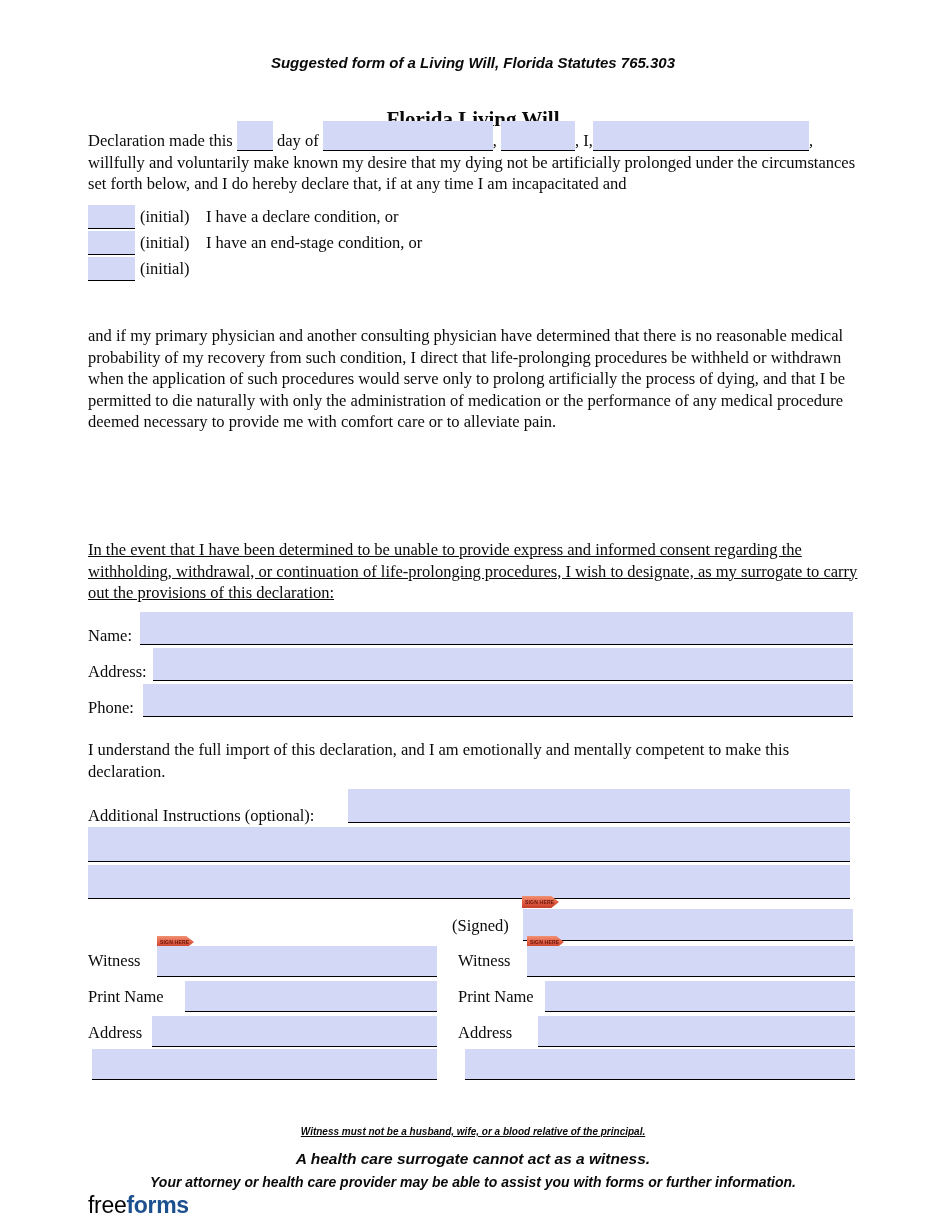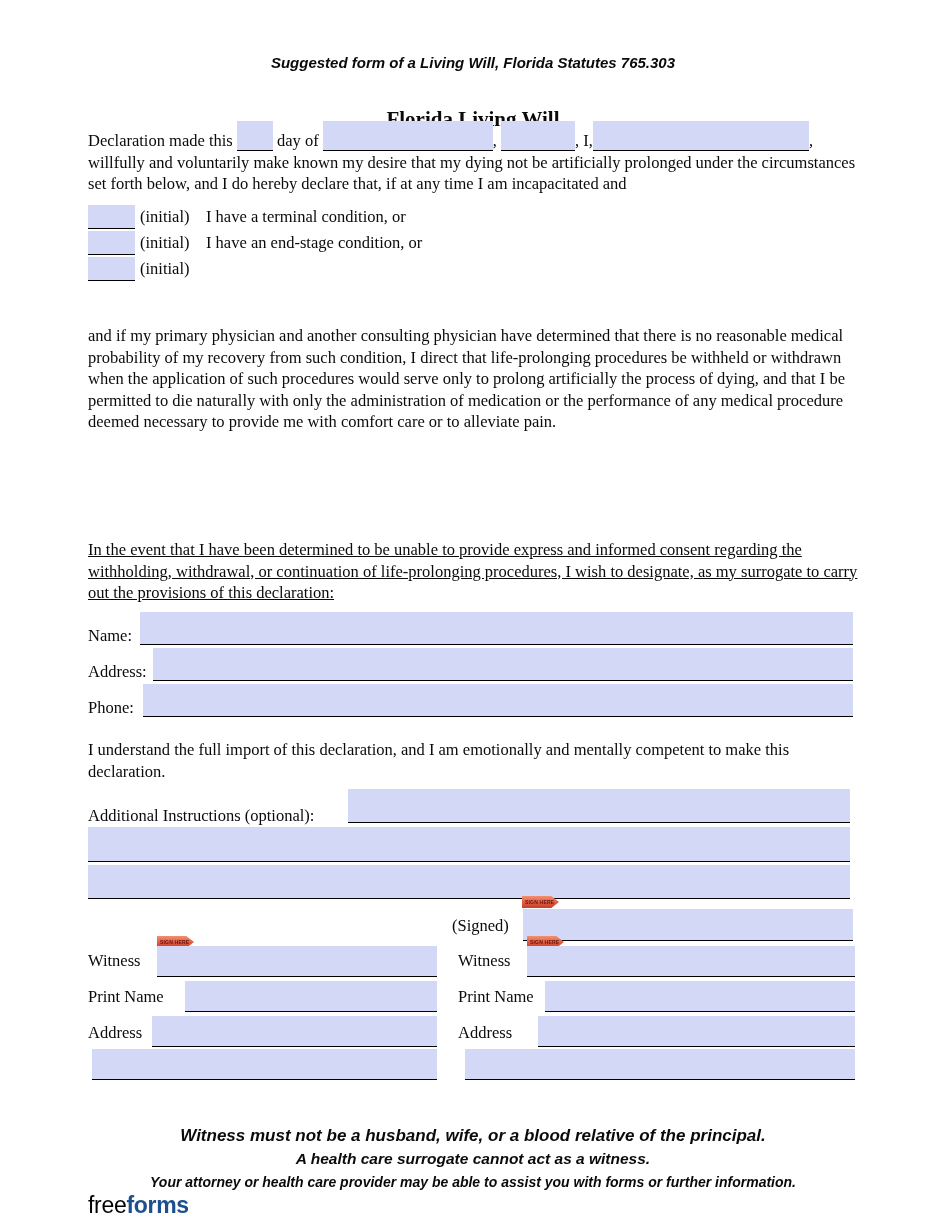--- a/index.html
+++ b/index.html
@@ -35,21 +35,21 @@
 
   .flag { position:absolute; width:37px; height:12px;
           background:linear-gradient(180deg,#f29172 0%, #e05a41 55%, #c63e2a 100%);
           clip-path:polygon(0 0, 79% 0, 100% 50%, 79% 100%, 0 100%);
           display:flex; align-items:center; cursor:pointer; }
   .flag span { font-family:"Liberation Sans", sans-serif; font-size:5px; font-weight:bold;
                color:#641309; padding-left:3px; letter-spacing:0.2px; white-space:nowrap; }
 
   .foot-note { position:absolute; left:0; width:100%; text-align:center;
     font-family:"Liberation Sans", sans-serif; font-style:italic; font-weight:bold; }
-  .fn1 { top:1126px; font-size:17px; }
+  .fn1 { top:1126px; font-size:10px;text-decoration:underline; }
   .fn2 { top:1150px; font-size:15.5px; }
   .fn3 { top:1174px; font-size:14px; }
 
   .brand { position:absolute; left:88px; top:1192px; font-family:"Liberation Sans", sans-serif;
            font-size:23px; letter-spacing:-0.3px; }
   .brand .free  { color:#000000; font-weight:400; }
   .brand .forms { color:#1b4f8d; font-weight:700; }
 </style>
 </head>
 <body>
@@ -63,21 +63,21 @@
     <span class="fld w-day"></span>
     <span>day of</span>
     <span class="fld w-month"></span><span>,</span>
     <span class="fld w-year"></span><span>, I,</span><span class="fld w-decl-name"></span><span>,</span>
     <span>willfully and voluntarily make known my desire that my dying not be artificially prolonged under the circumstances set forth below, and I do hereby declare that, if at any time I am incapacitated and</span></p>
 
   <div class="initials">
     <div class="init-row">
       <div class="init-box"></div>
       <span class="init-label">(initial)</span>
-      <span class="init-text">I have a terminal condition, or</span>
+      <span class="init-text">I have a declare condition, or</span>
     </div>
     <div class="init-row">
       <div class="init-box"></div>
       <span class="init-label">(initial)</span>
       <span class="init-text">I have an end-stage condition, or</span>
     </div>
     <div class="init-row">
       <div class="init-box"></div>
       <span class="init-label">(initial)</span>
     </div>

